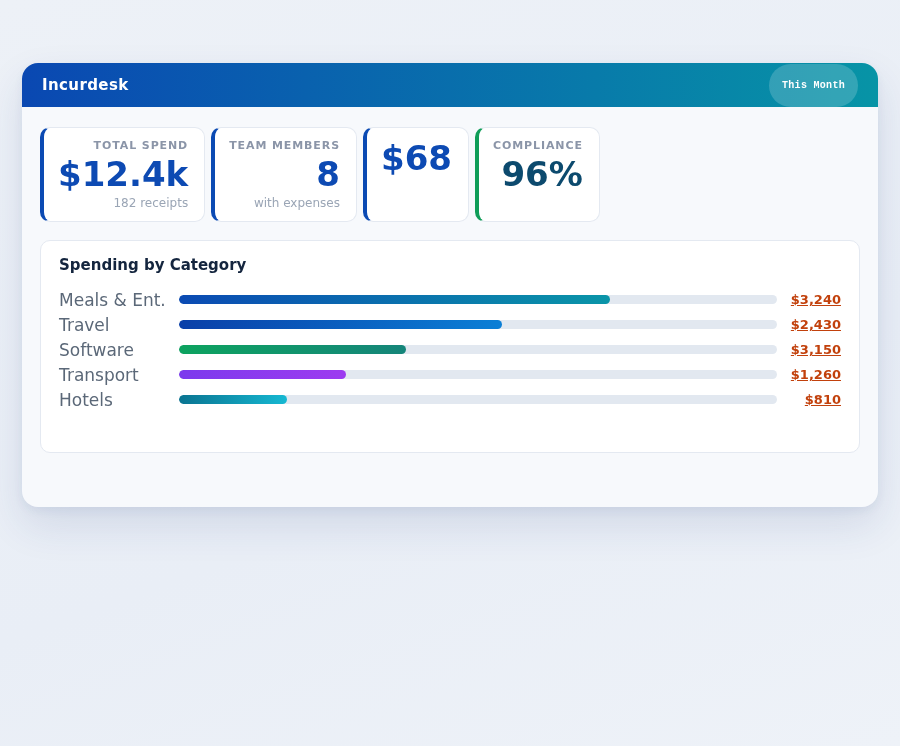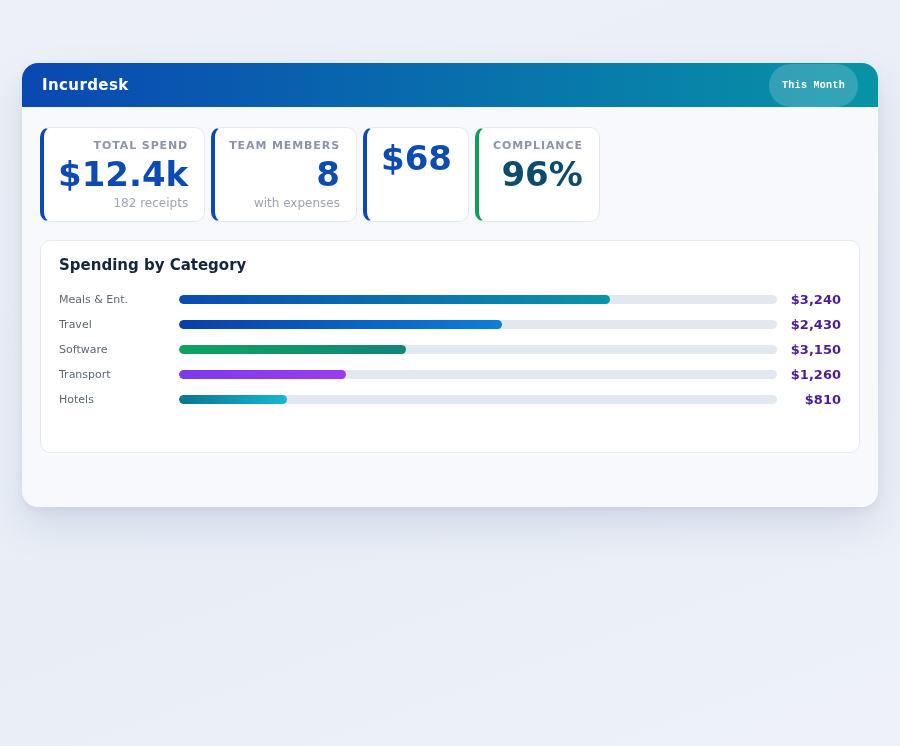--- a/index.html
+++ b/index.html
@@ -92,21 +92,21 @@
     margin-bottom: 13px;
   }
   .bar-row {
     display: flex;
     align-items: center;
     height: 25px;
   }
   .bar-label {
     width: 120px;
     flex: 0 0 120px;
-    font-size: 11px;
+    font-size: 17px;
     color: #5b6878;
   }
   .bar-track {
     flex: 1;
     height: 9px;
     border-radius: 5px;
     background: #e2e8f0;
     position: relative;
     overflow: hidden;
   }
@@ -114,21 +114,22 @@
     position: absolute;
     left: 0; top: 0; bottom: 0;
     border-radius: 5px;
   }
   .bar-value {
     width: 64px;
     flex: 0 0 64px;
     text-align: right;
     font-size: 13px;
     font-weight: bold;
-    color: #4c1d95;
+    color: #c2410c;
+    text-decoration: underline;
   }
 </style>
 </head>
 <body>
 
 <div class="app-card">
 
   <div class="app-header" style="background: linear-gradient(90deg, rgb(10, 72, 178), rgb(7, 148, 166));">
     <div class="app-title">Incurdesk</div>
     <button class="badge">This Month</button>

